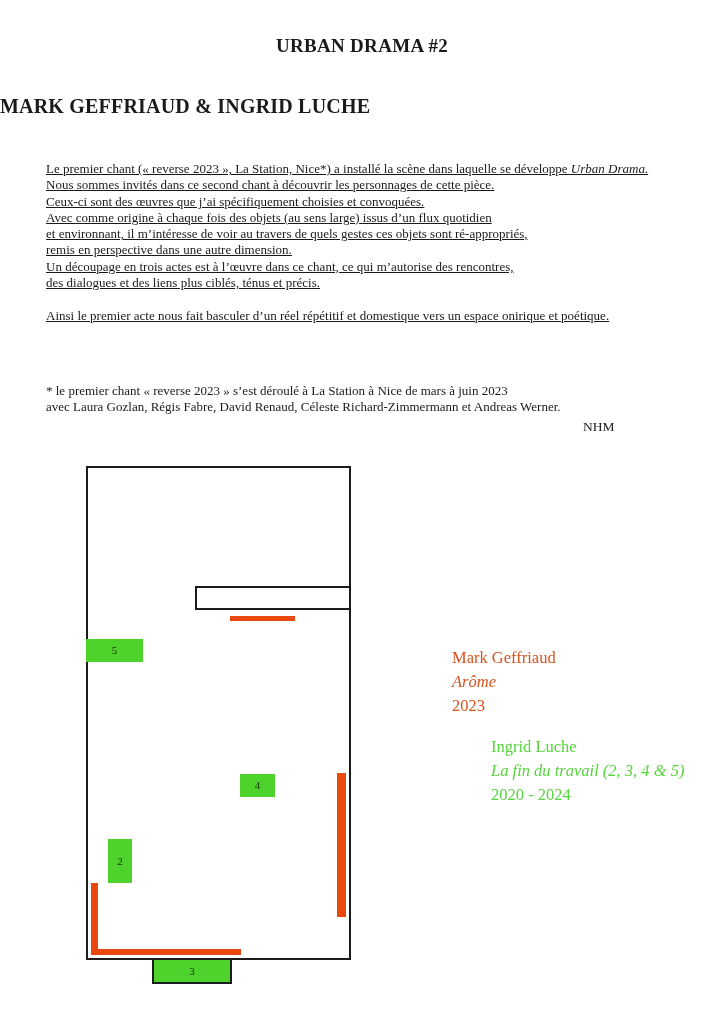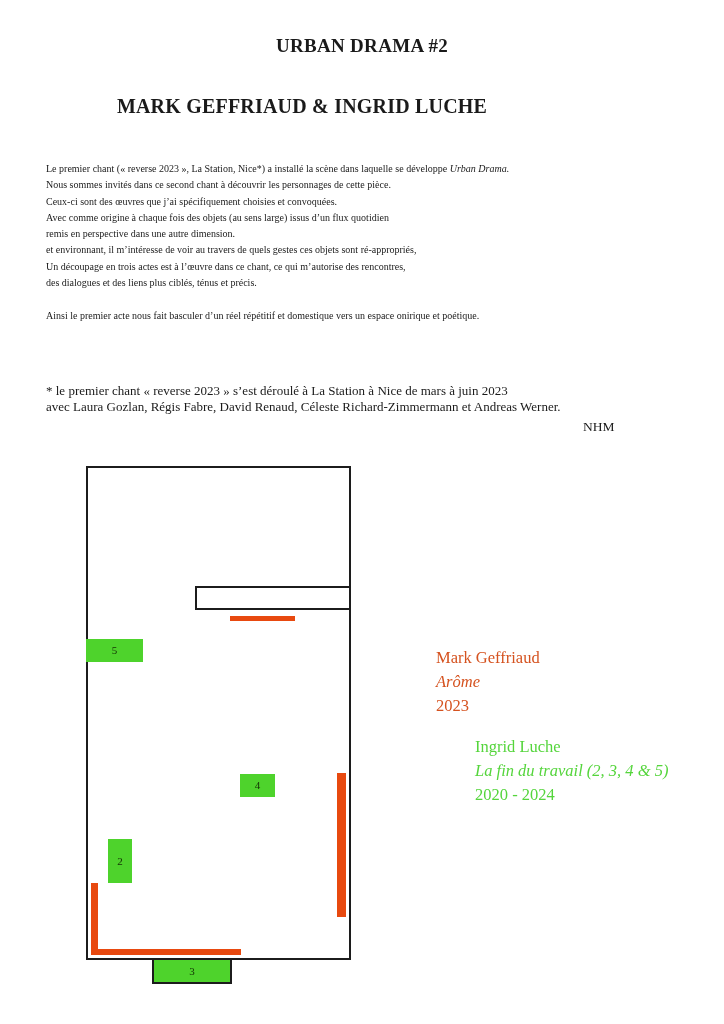--- a/index.html
+++ b/index.html
@@ -15,29 +15,29 @@
 
   
   .title1 {
     position: absolute; top: 35px; left: 0; width: 724px;
     margin: 0; text-align: center;
     font-size: 19px; font-weight: bold; 
     letter-spacing: 0.3px;
   }
   .title2 {
     position: absolute; top: 95px; left: 0; width: 604px;
-    margin: 0; text-align: center;
+    margin: 0; 
     font-size: 20px; font-weight: bold;
     letter-spacing: 0.2px;
   }
 
   
   .intro {
     position: absolute; top: 161px; left: 46px; right: 8px;
-    font-size: 10px; line-height: 16.3px;
+    font-size: 13px; line-height: 16.3px; text-decoration: underline;
   }
   .footnote {
     position: absolute; top: 383px; left: 46px; right: 20px;
     font-size: 13px; line-height: 16.3px;
   }
   .line { white-space: nowrap; height: 16.3px; }
   .spacer { height: 16.3px; }
   .it { font-style: italic; }
   .signature {
     position: absolute; top: 419px; left: 583px;
@@ -74,41 +74,41 @@
   .box5 { left: 86px;  top: 639px; width: 57px; height: 23px; }
   .box4 { left: 240px; top: 774px; width: 35px; height: 23px; }
   .box2 { left: 108px; top: 839px; width: 24px; height: 44px; }
   .box3 {
     left: 152px; top: 958px; width: 80px; height: 26px;
     border: 2px solid var(--wall);
   }
 
   
   .captions {
-    position: absolute; left: 436px; top: 646px;
+    position: absolute; left: 452px; top: 646px;
     font-size: 16.5px; line-height: 24px;
   }
   .cap-orange { color: var(--cap-orange); }
   .cap-green  { color: var(--cap-green); margin-top: 17px; margin-left: 39px; }
 </style>
 </head>
 <body>
 
 <div class="page">
 
   <h1 class="title1">URBAN DRAMA #2</h1>
   <h2 class="title2">MARK GEFFRIAUD &amp; INGRID LUCHE</h2>
 
   <div class="intro">
     <div class="line"><span>Le premier chant (« reverse 2023 », La Station, Nice*) a installé la scène dans laquelle se développe </span><span class="it">Urban Drama.</span></div>
     <div class="line">Nous sommes invités dans ce second chant à découvrir les personnages de cette pièce.</div>
     <div class="line">Ceux-ci sont des œuvres que j’ai spécifiquement choisies et convoquées.</div>
     <div class="line">Avec comme origine à chaque fois des objets (au sens large) issus d’un flux quotidien</div>
+    <div class="line">et environnant, il m’intéresse de voir au travers de quels gestes ces objets sont ré-appropriés,</div>
     <div class="line">remis en perspective dans une autre dimension.</div>
-    <div class="line">et environnant, il m’intéresse de voir au travers de quels gestes ces objets sont ré-appropriés,</div>
     <div class="line">Un découpage en trois actes est à l’œuvre dans ce chant, ce qui m’autorise des rencontres,</div>
     <div class="line">des dialogues et des liens plus ciblés, ténus et précis.</div>
     <div class="line spacer"></div>
     <div class="line">Ainsi le premier acte nous fait basculer d’un réel répétitif et domestique vers un espace onirique et poétique.</div>
   </div>
 
   <div class="footnote">
     <div class="line">* le premier chant « reverse 2023 » s’est déroulé à La Station à Nice de mars à juin 2023</div>
     <div class="line">avec Laura Gozlan, Régis Fabre, David Renaud, Céleste Richard-Zimmermann et Andreas Werner.</div>
   </div>

